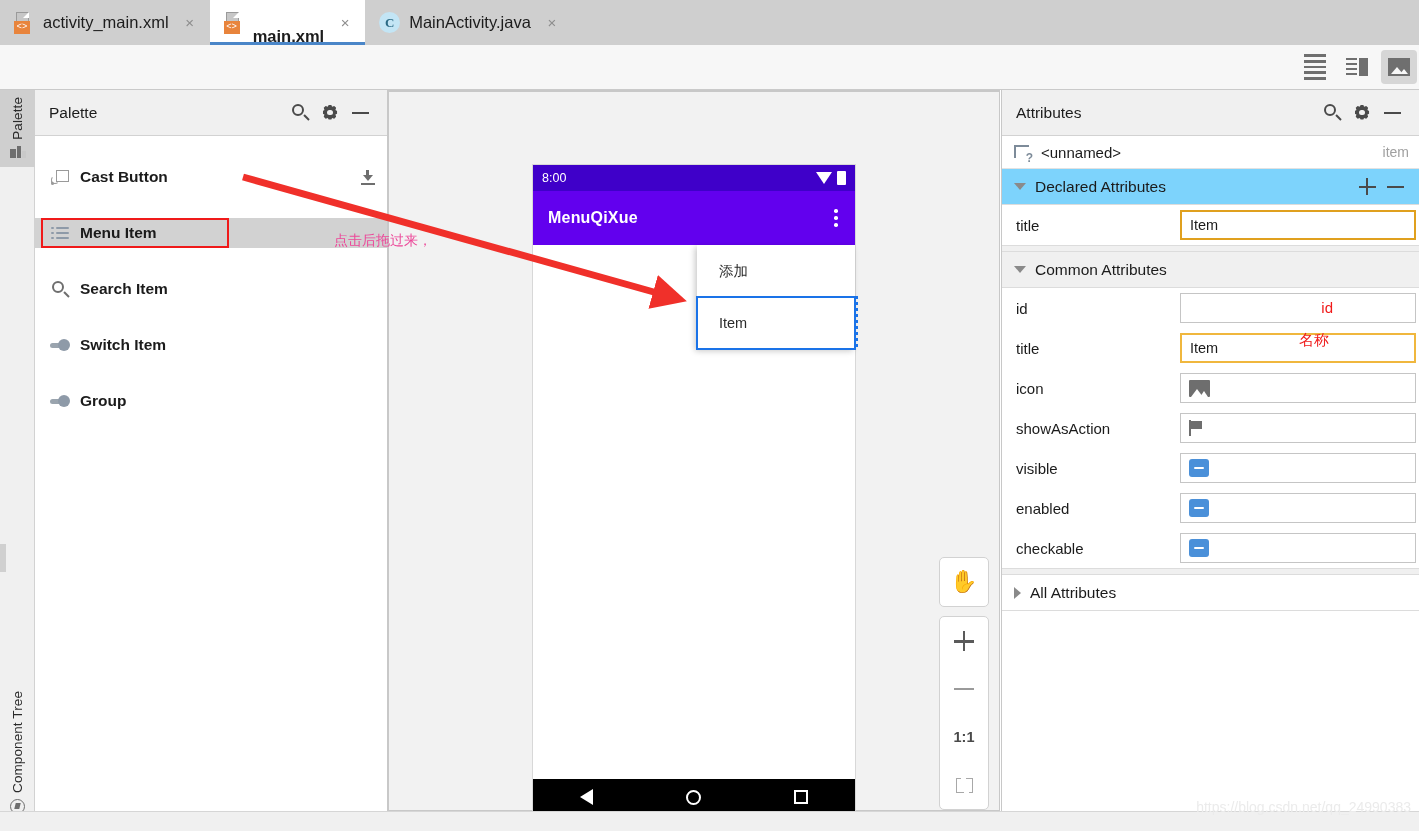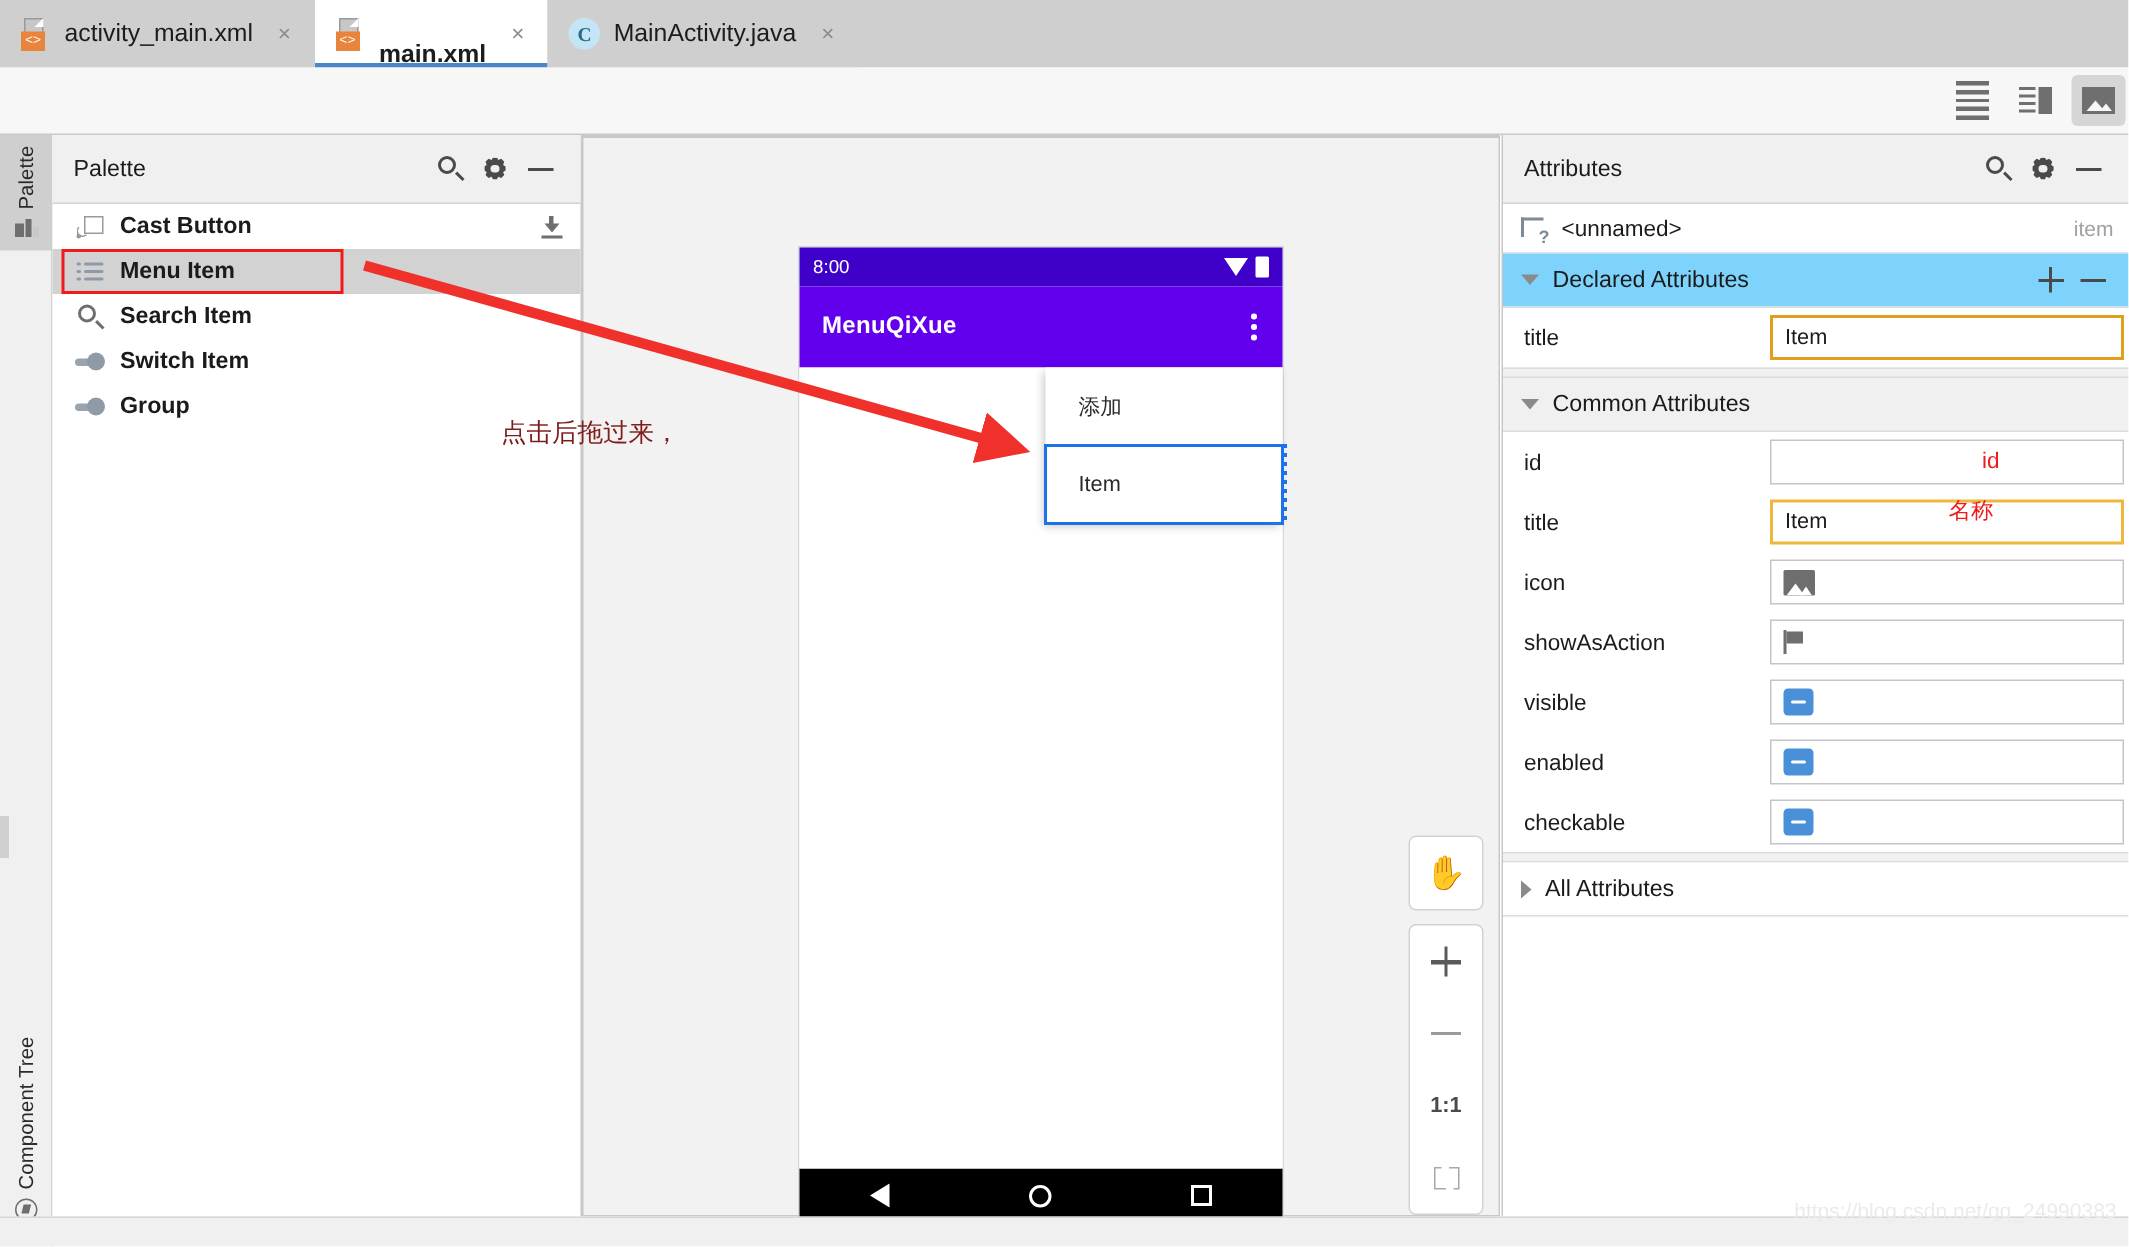--- a/index.html
+++ b/index.html
@@ -167,21 +167,21 @@
     background: #f0f0f0; border-radius: 50%;
   }
   .minus-ic { width: 17px; height: 2px; background: #4a4a4a; }
   .plus-ic { width: 17px; height: 17px; position: relative; }
   .plus-ic::before { content:""; position:absolute; left:0; top:7.5px; width:17px; height:2px; background:#4a4a4a; }
   .plus-ic::after  { content:""; position:absolute; left:7.5px; top:0; width:2px; height:17px; background:#4a4a4a; }
 
   .pal-list { position: relative; }
   .pal-row {
     height: 30px; display: flex; align-items: center;
-    padding-left: 14px; cursor: pointer; position: relative;
+    padding-left: 14px; cursor: pointer; position: relative; margin-top: 26px;
   }
   .pal-row.sel { background: #d2d2d2; }
   .pal-row.sel::before {
     content: ""; position: absolute; left: 6px; right: 158px; top: 0; bottom: 0;
     border: 2.5px solid #f01a1a; pointer-events: none;
   }
   .pal-ico { width: 22px; margin-right: 9px; display: flex; justify-content: center; flex: none; }
   .pal-name { font-size: 15.5px; color: #1b1b1b; font-weight: bold; }
   .dl-ic {
     position: absolute; right: 12px; top: 8px; width: 14px; height: 15px; cursor: pointer;
@@ -361,21 +361,21 @@
   .flag-ic .cloth { position: absolute; left: 2px; top: 1px; width: 11px; height: 8px; background: #6e6e6e; }
   .tri-chk {
     width: 20px; height: 18px; background: #4a90d9; border-radius: 3px;
     display: flex; align-items: center; justify-content: center;
   }
   .tri-chk b { width: 10px; height: 2.6px; background: #ffffff; border-radius: 1px; }
   .sec-sep { height: 7px; background: #f0f0f0; border-top: 1px solid #dcdcdc; border-bottom: 1px solid #dcdcdc; }
 
   
   .overlay { position: absolute; left: 0; top: 0; width: 1419px; height: 831px; pointer-events: none; }
-  .anno-text { position: absolute; font-size: 17px; color: #7f1d1d; white-space: nowrap; margin-top: 45px; }
+  .anno-text { position: absolute; font-size: 14px; color: #ec4899; white-space: nowrap; }
 
   .watermark {
     position: absolute; right: 8px; bottom: 16px;
     font-size: 14px; color: #ebebeb; white-space: nowrap;
   }
   .bottom-strip {
     position: absolute; left: 0; bottom: 0; width: 1419px; height: 20px; background: #f0f0f0;
     border-top: 1px solid #d6d6d6;
   }
 </style>

